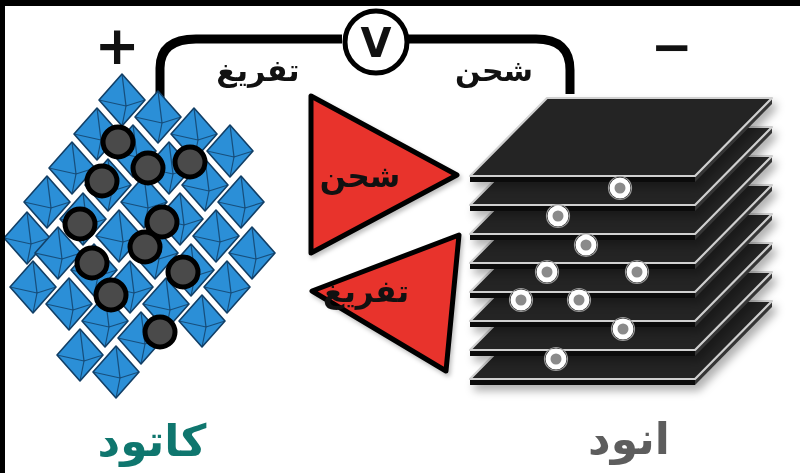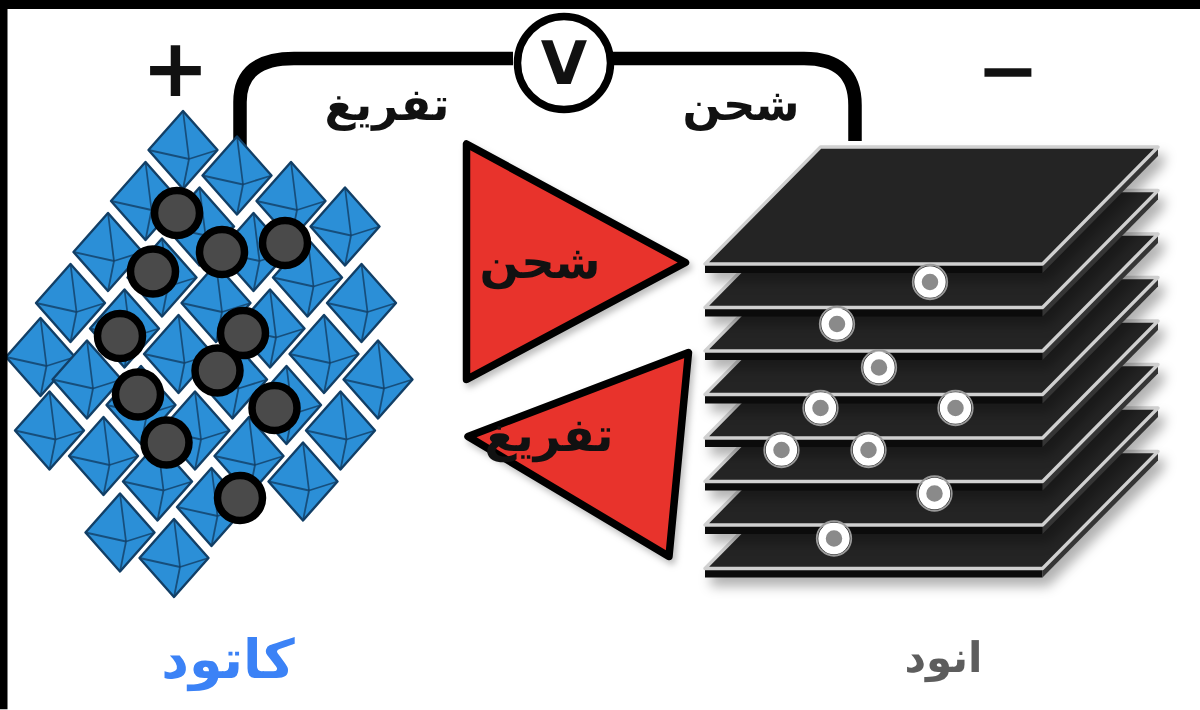--- a/index.html
+++ b/index.html
@@ -10,22 +10,22 @@
   #scene{position:absolute;left:0;top:0;}
   .lbl{position:absolute;transform:translate(-50%,-50%);white-space:nowrap;
        font-weight:bold;color:#111;line-height:1;}
   .lbl-plus{left:117px;top:46px;font-size:54px;}
   .lbl-minus{left:672px;top:47px;font-size:50px;}
   .lbl-v{left:376px;top:43px;font-size:40px;}
   .lbl-top-discharge{left:258px;top:71px;font-size:30px;}
   .lbl-top-charge{left:494px;top:71px;font-size:30px;}
   .lbl-tri-charge{left:360px;top:176px;font-size:31px;}
   .lbl-tri-discharge{left:366px;top:291px;font-size:31px;}
-  .lbl-cathode{left:152px;top:441px;font-size:36px;color:#3b82f6;}
-  .lbl-anode{left:629px;top:439px;font-size:28px;color:#5d5d5d;}
+  .lbl-cathode{left:152px;top:441px;font-size:44px;color:#0f766e;}
+  .lbl-anode{left:629px;top:439px;font-size:44px;color:#5d5d5d;}
 </style>
 </head>
 <body>
 
 <svg id="scene" width="800" height="473" viewBox="0 0 800 473">
 
   <path d="M160,98 L160,68 Q160,39 196,39 L342,39 M408,39 L536,39 Q570,39 570,70 L570,94" fill="none" stroke="#000" stroke-width="9"></path>
 
   <circle cx="376" cy="42" r="31" fill="#fff" stroke="#000" stroke-width="5"></circle>
 

